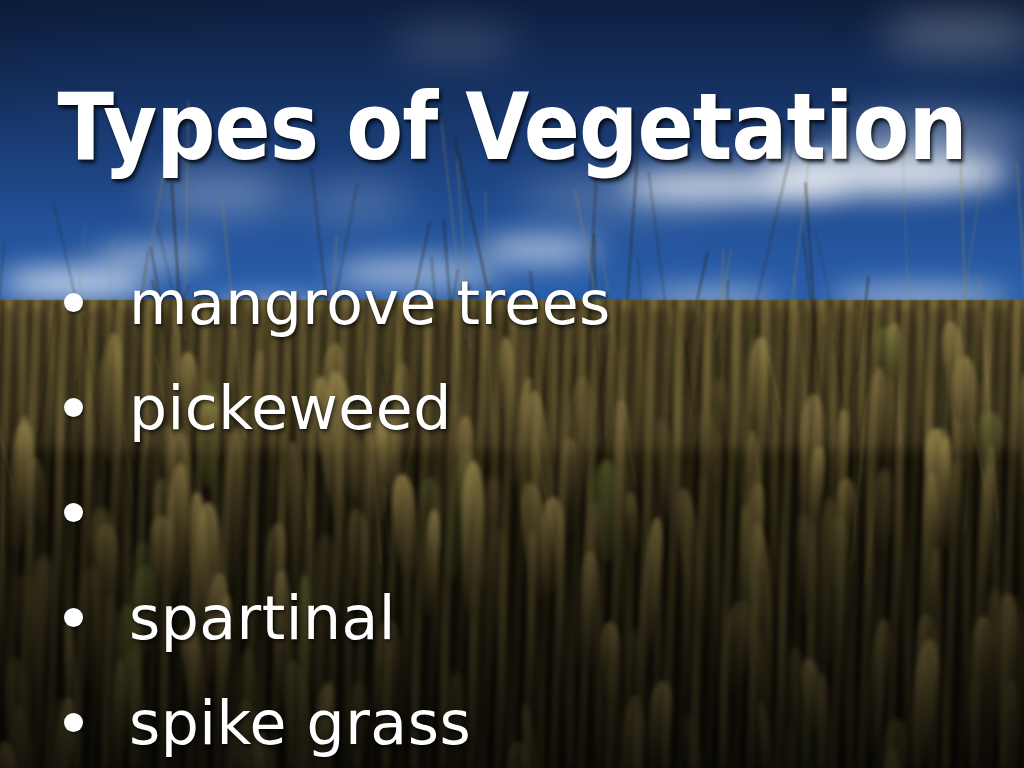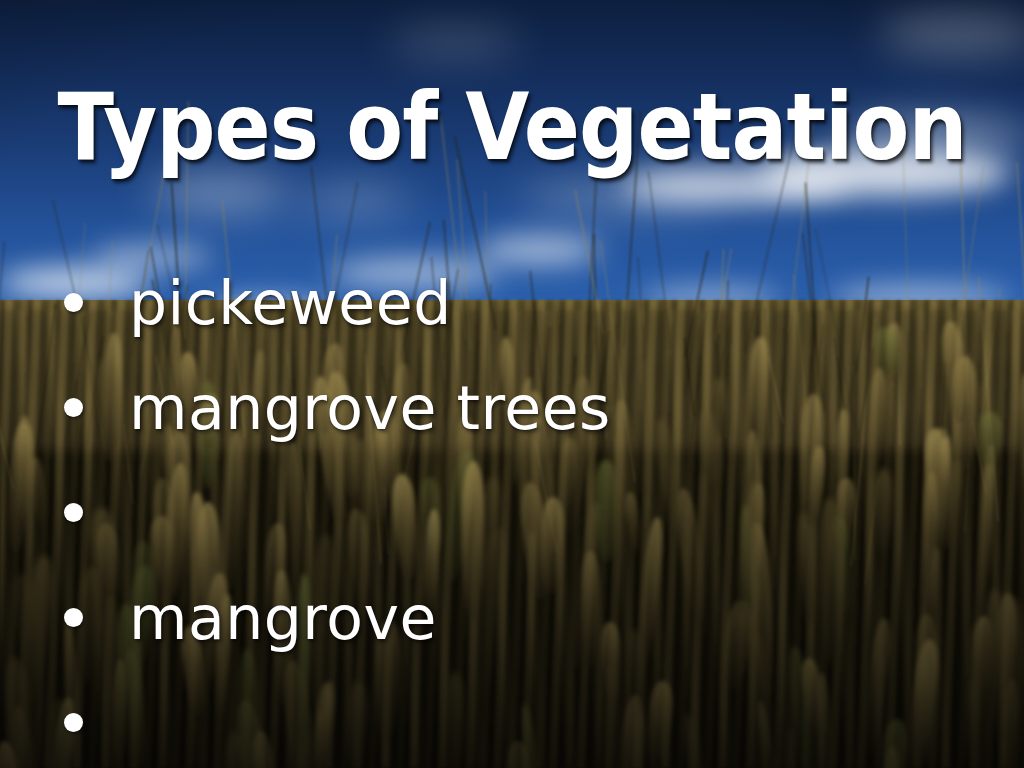--- a/index.html
+++ b/index.html
@@ -531,31 +531,32 @@
       <div class="ear green" style="left: 1025.77px; top: 655.81px; width: 25.3571px; height: 187.723px; opacity: 0.8; transform: rotate(3.9deg);"></div>
       <div class="ear" style="left: 803.918px; top: 658.131px; width: 18.0629px; height: 77.9316px; opacity: 0.66; transform: rotate(-6.7deg);"></div>
     </div>
   <div class="vignette"></div>
 
   <h1 class="title">Types of Vegetation</h1>
 
   <ul class="bullets" id="bullet-list">
       <li class="bullet-item">
         <span class="bullet-dot"></span>
-        <span class="bullet-text">pickeweed</span>
+        <span class="bullet-text">mangrove trees</span>
       </li>
       <li class="bullet-item">
         <span class="bullet-dot"></span>
-        <span class="bullet-text">mangrove trees</span>
+        <span class="bullet-text">pickeweed</span>
       </li>
       <li class="bullet-item">
         <span class="bullet-dot"></span>
       </li>
       <li class="bullet-item">
         <span class="bullet-dot"></span>
-        <span class="bullet-text">mangrove</span>
+        <span class="bullet-text">spartinal</span>
       </li>
       <li class="bullet-item">
         <span class="bullet-dot"></span>
+        <span class="bullet-text">spike grass</span>
       </li>
     </ul>
 
 </div>
 
 </body></html>

